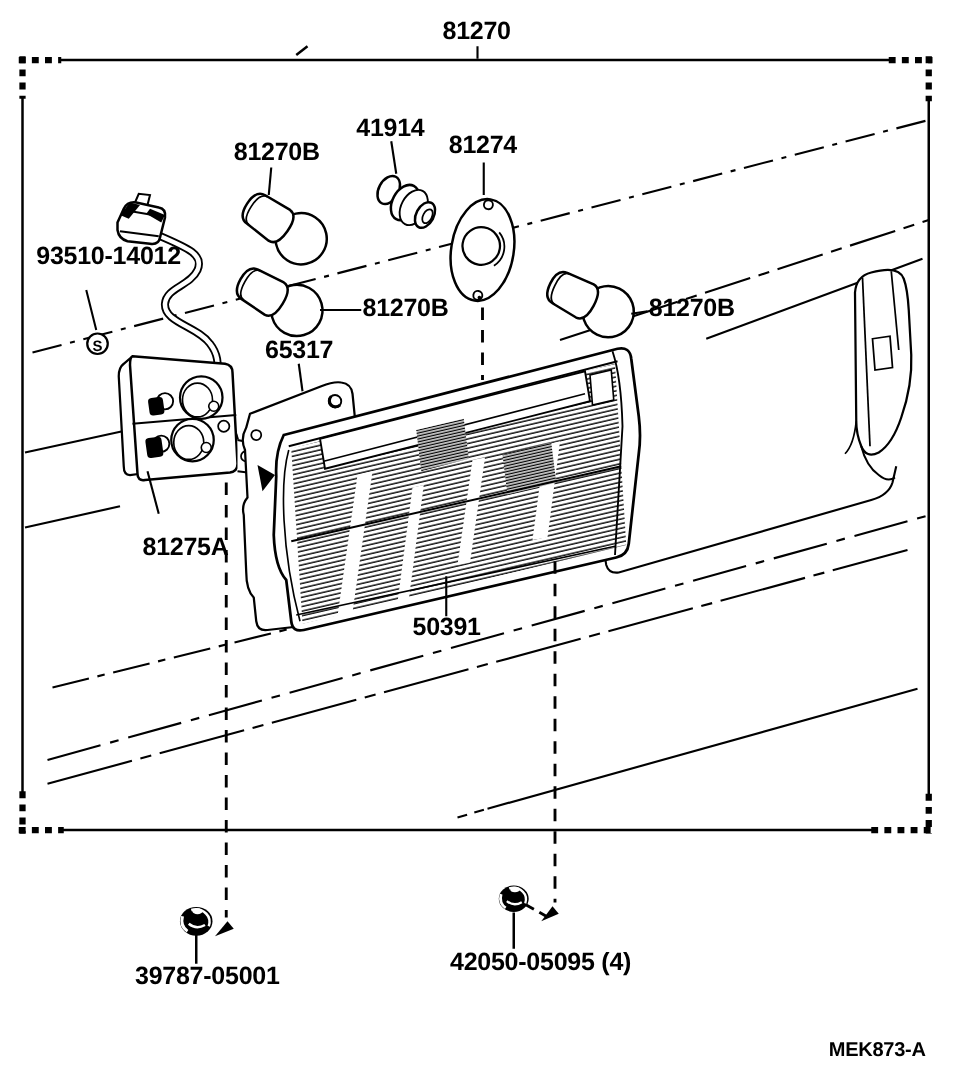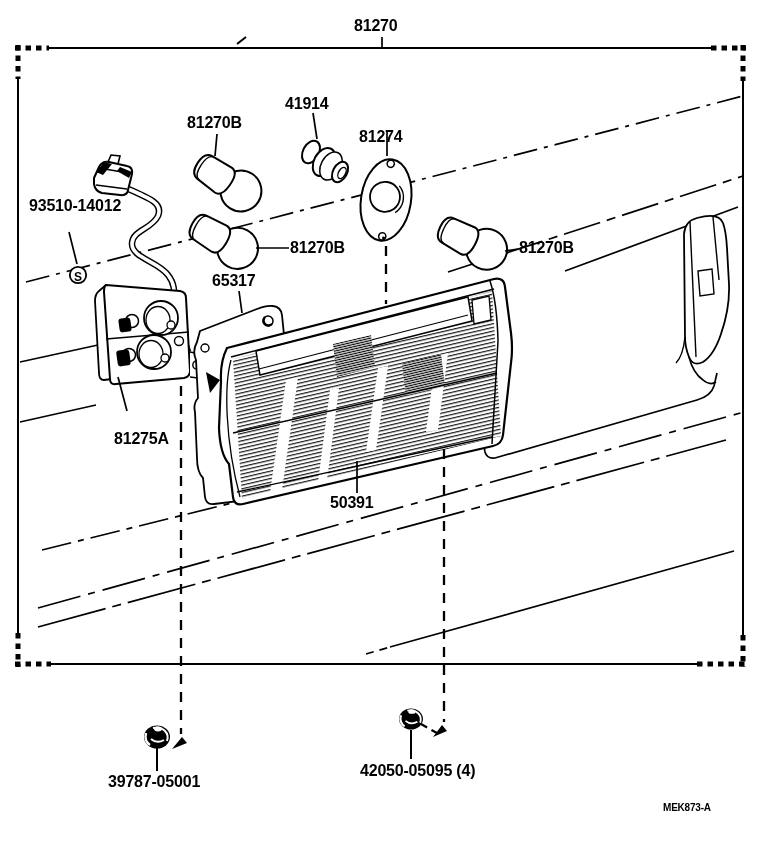--- a/index.html
+++ b/index.html
@@ -2,28 +2,28 @@
 <html><head>
 <meta charset="utf-8">
 <style>
   html,body{margin:0;padding:0;background:#fff;}
   body{width:776px;height:854px;position:relative;font-family:"Liberation Sans",sans-serif;}
   #stage{position:absolute;left:0;top:0;width:776px;height:854px;}
   svg{position:absolute;left:0;top:0;}
   .lbl{
     position:absolute;
     font-weight:700;
-    font-size:16px;
+    font-size:20px;
     line-height:17px;
     color:#000;
     letter-spacing:-0.2px;
     white-space:nowrap;
     transform-origin:left top;
   }
-  .lbl.small{font-size:10px;}
+  .lbl.small{font-size:16px;margin-top:33px;}
 </style>
 </head>
 <body>
 
 <div id="stage">
 
 <svg width="776" height="854" viewBox="0 0 776 854">
   <defs>
     <pattern id="h1" patternUnits="userSpaceOnUse" width="8" height="3.6" patternTransform="rotate(-13)">
       <rect width="8" height="3.6" fill="#fff"></rect>
@@ -202,21 +202,21 @@
     <path d="M 127,411 L 118,377"></path>
     <path d="M 357,461 L 357,493"></path>
     <path d="M 157,748 L 157,771" stroke-width="2"></path>
     <path d="M 411,730 L 411,759" stroke-width="2"></path>
   </g>
 </svg>
 
 <div class="lbl" style="left:354px;top:17px">81270</div>
 <div class="lbl" style="left:187px;top:114px">81270B</div>
 <div class="lbl" style="left:285px;top:95px">41914</div>
-<div class="lbl" style="left:359px;top:128px">81274</div>
+<div class="lbl" style="left:359px;top:108px">81274</div>
 <div class="lbl" style="left:29px;top:197px">93510-14012</div>
 <div class="lbl" style="left:290px;top:239px">81270B</div>
 <div class="lbl" style="left:519px;top:239px">81270B</div>
 <div class="lbl" style="left:212px;top:272px">65317</div>
 <div class="lbl" style="left:114px;top:430px">81275A</div>
 <div class="lbl" style="left:330px;top:494px">50391</div>
 <div class="lbl" style="left:108px;top:773px">39787-05001</div>
 <div class="lbl" style="left:360px;top:762px">42050-05095 (4)</div>
 <div class="lbl small" style="left:663px;top:799px">MEK873-A</div>
 

